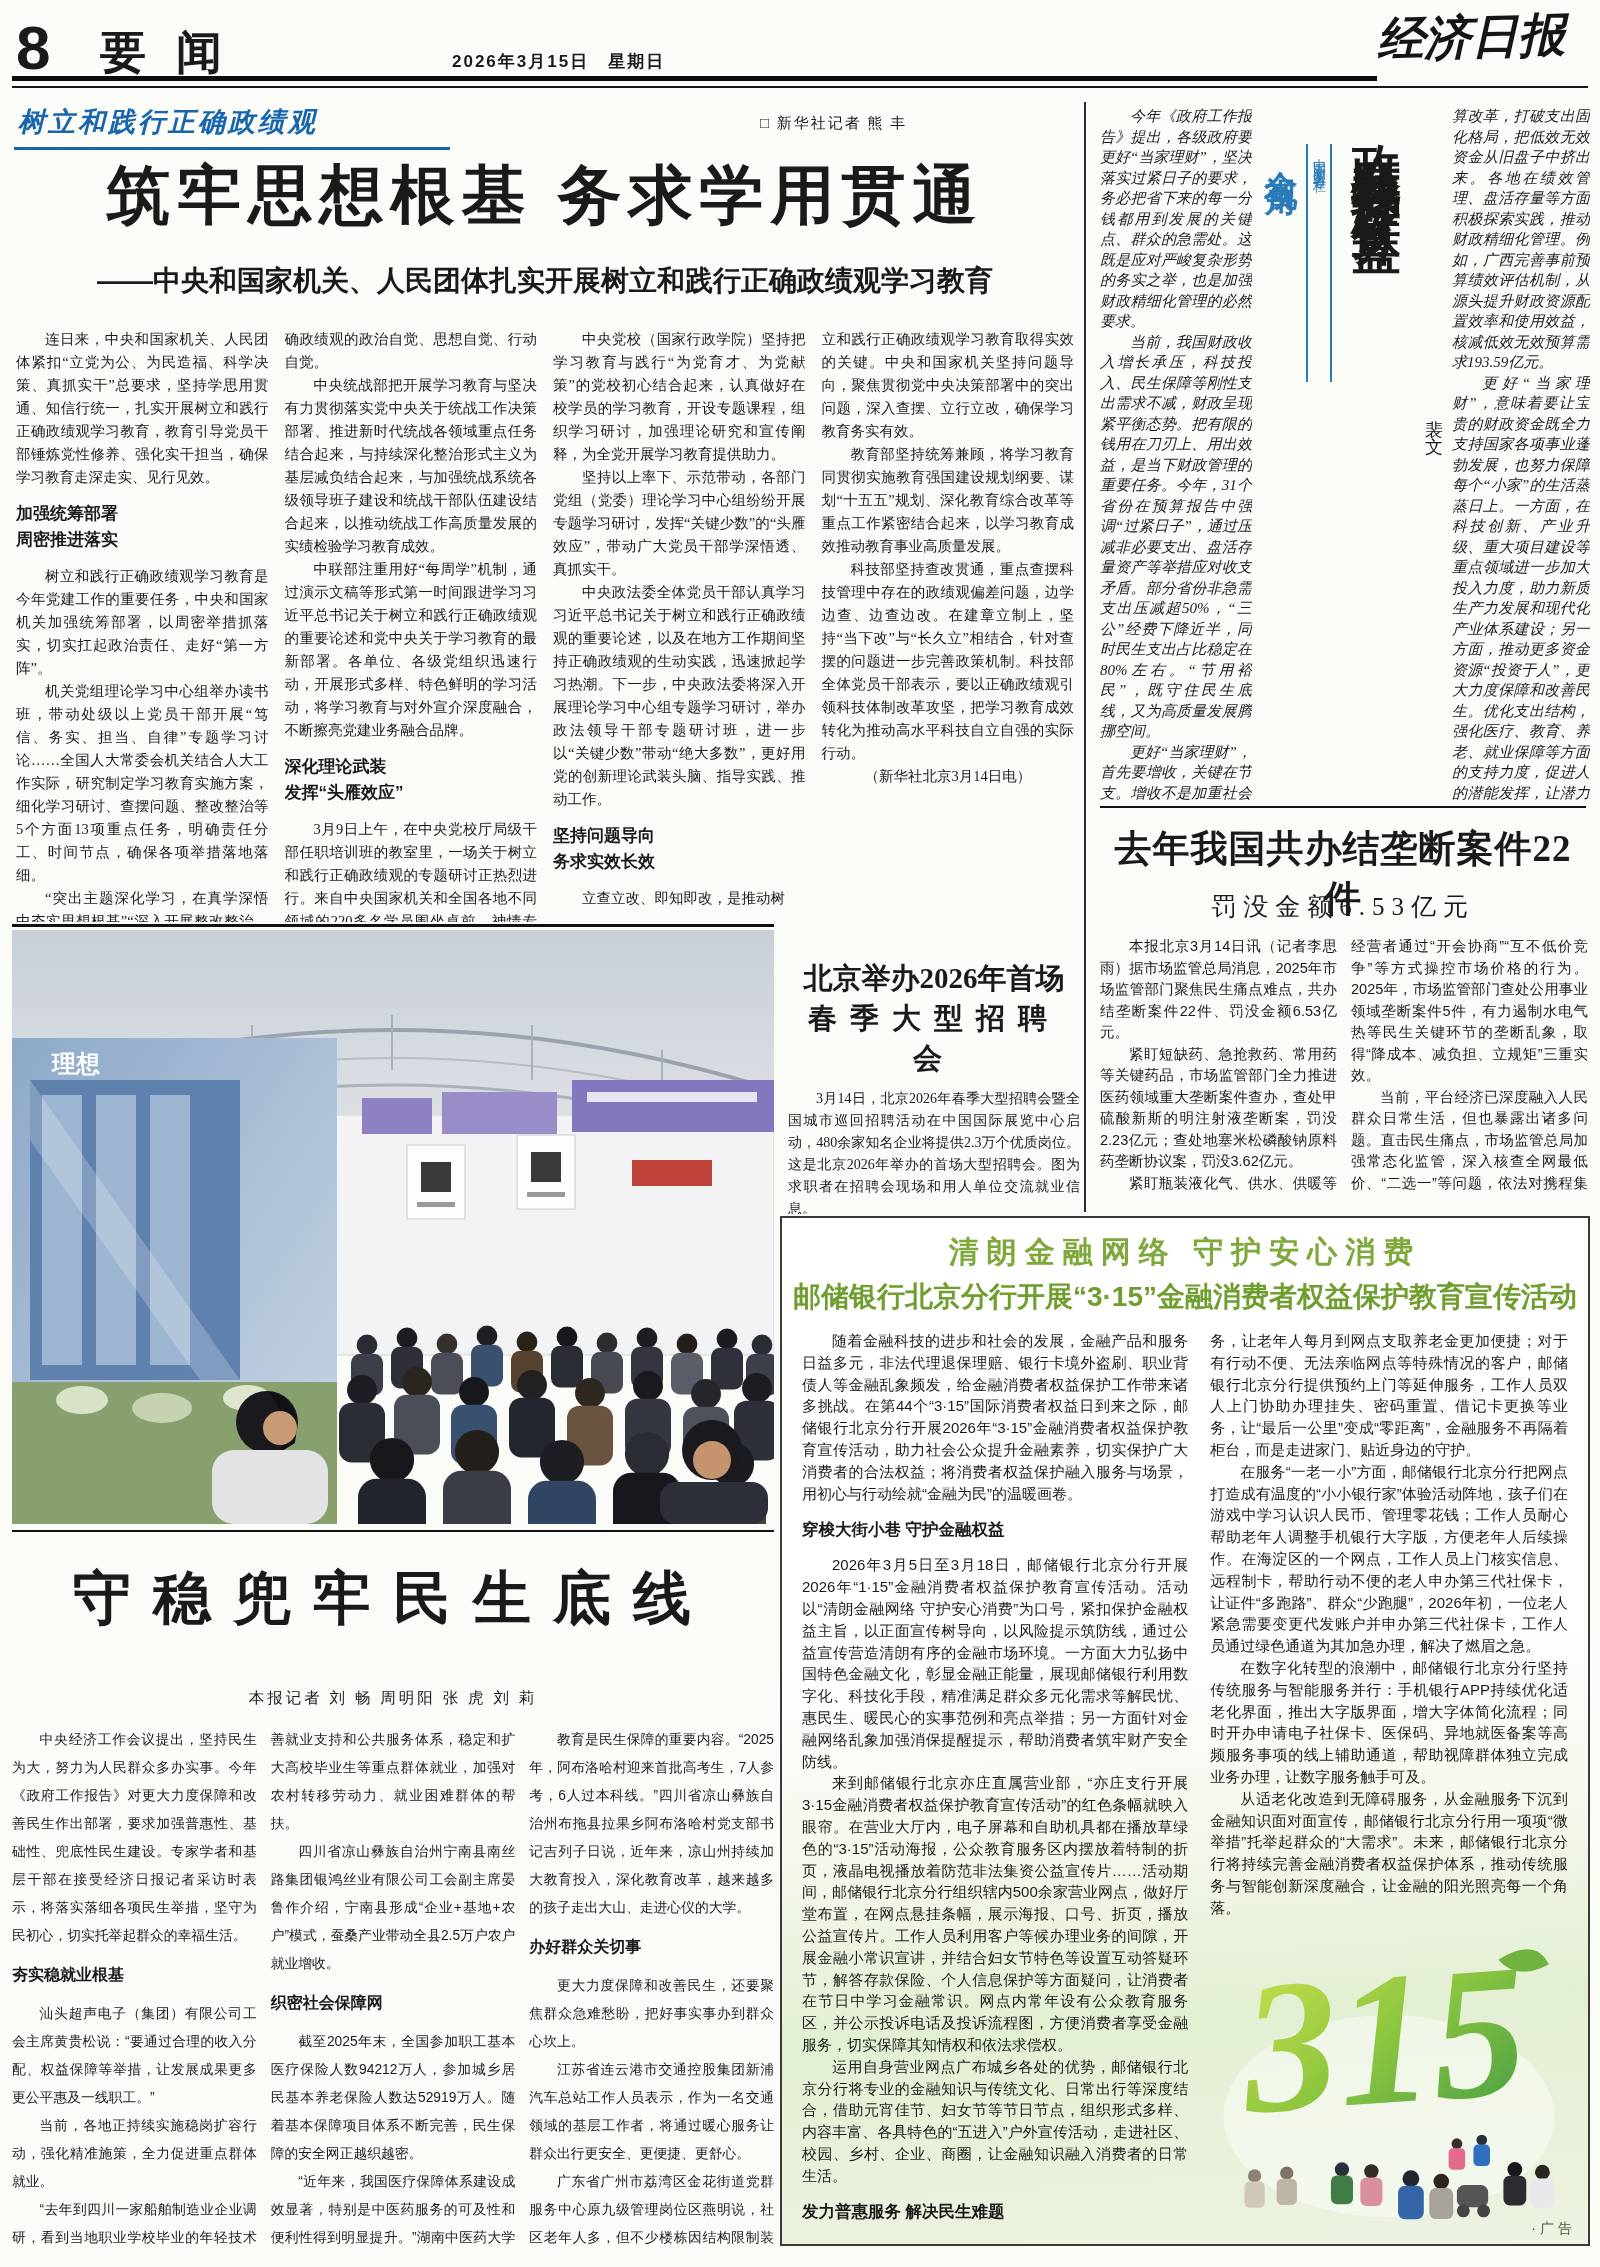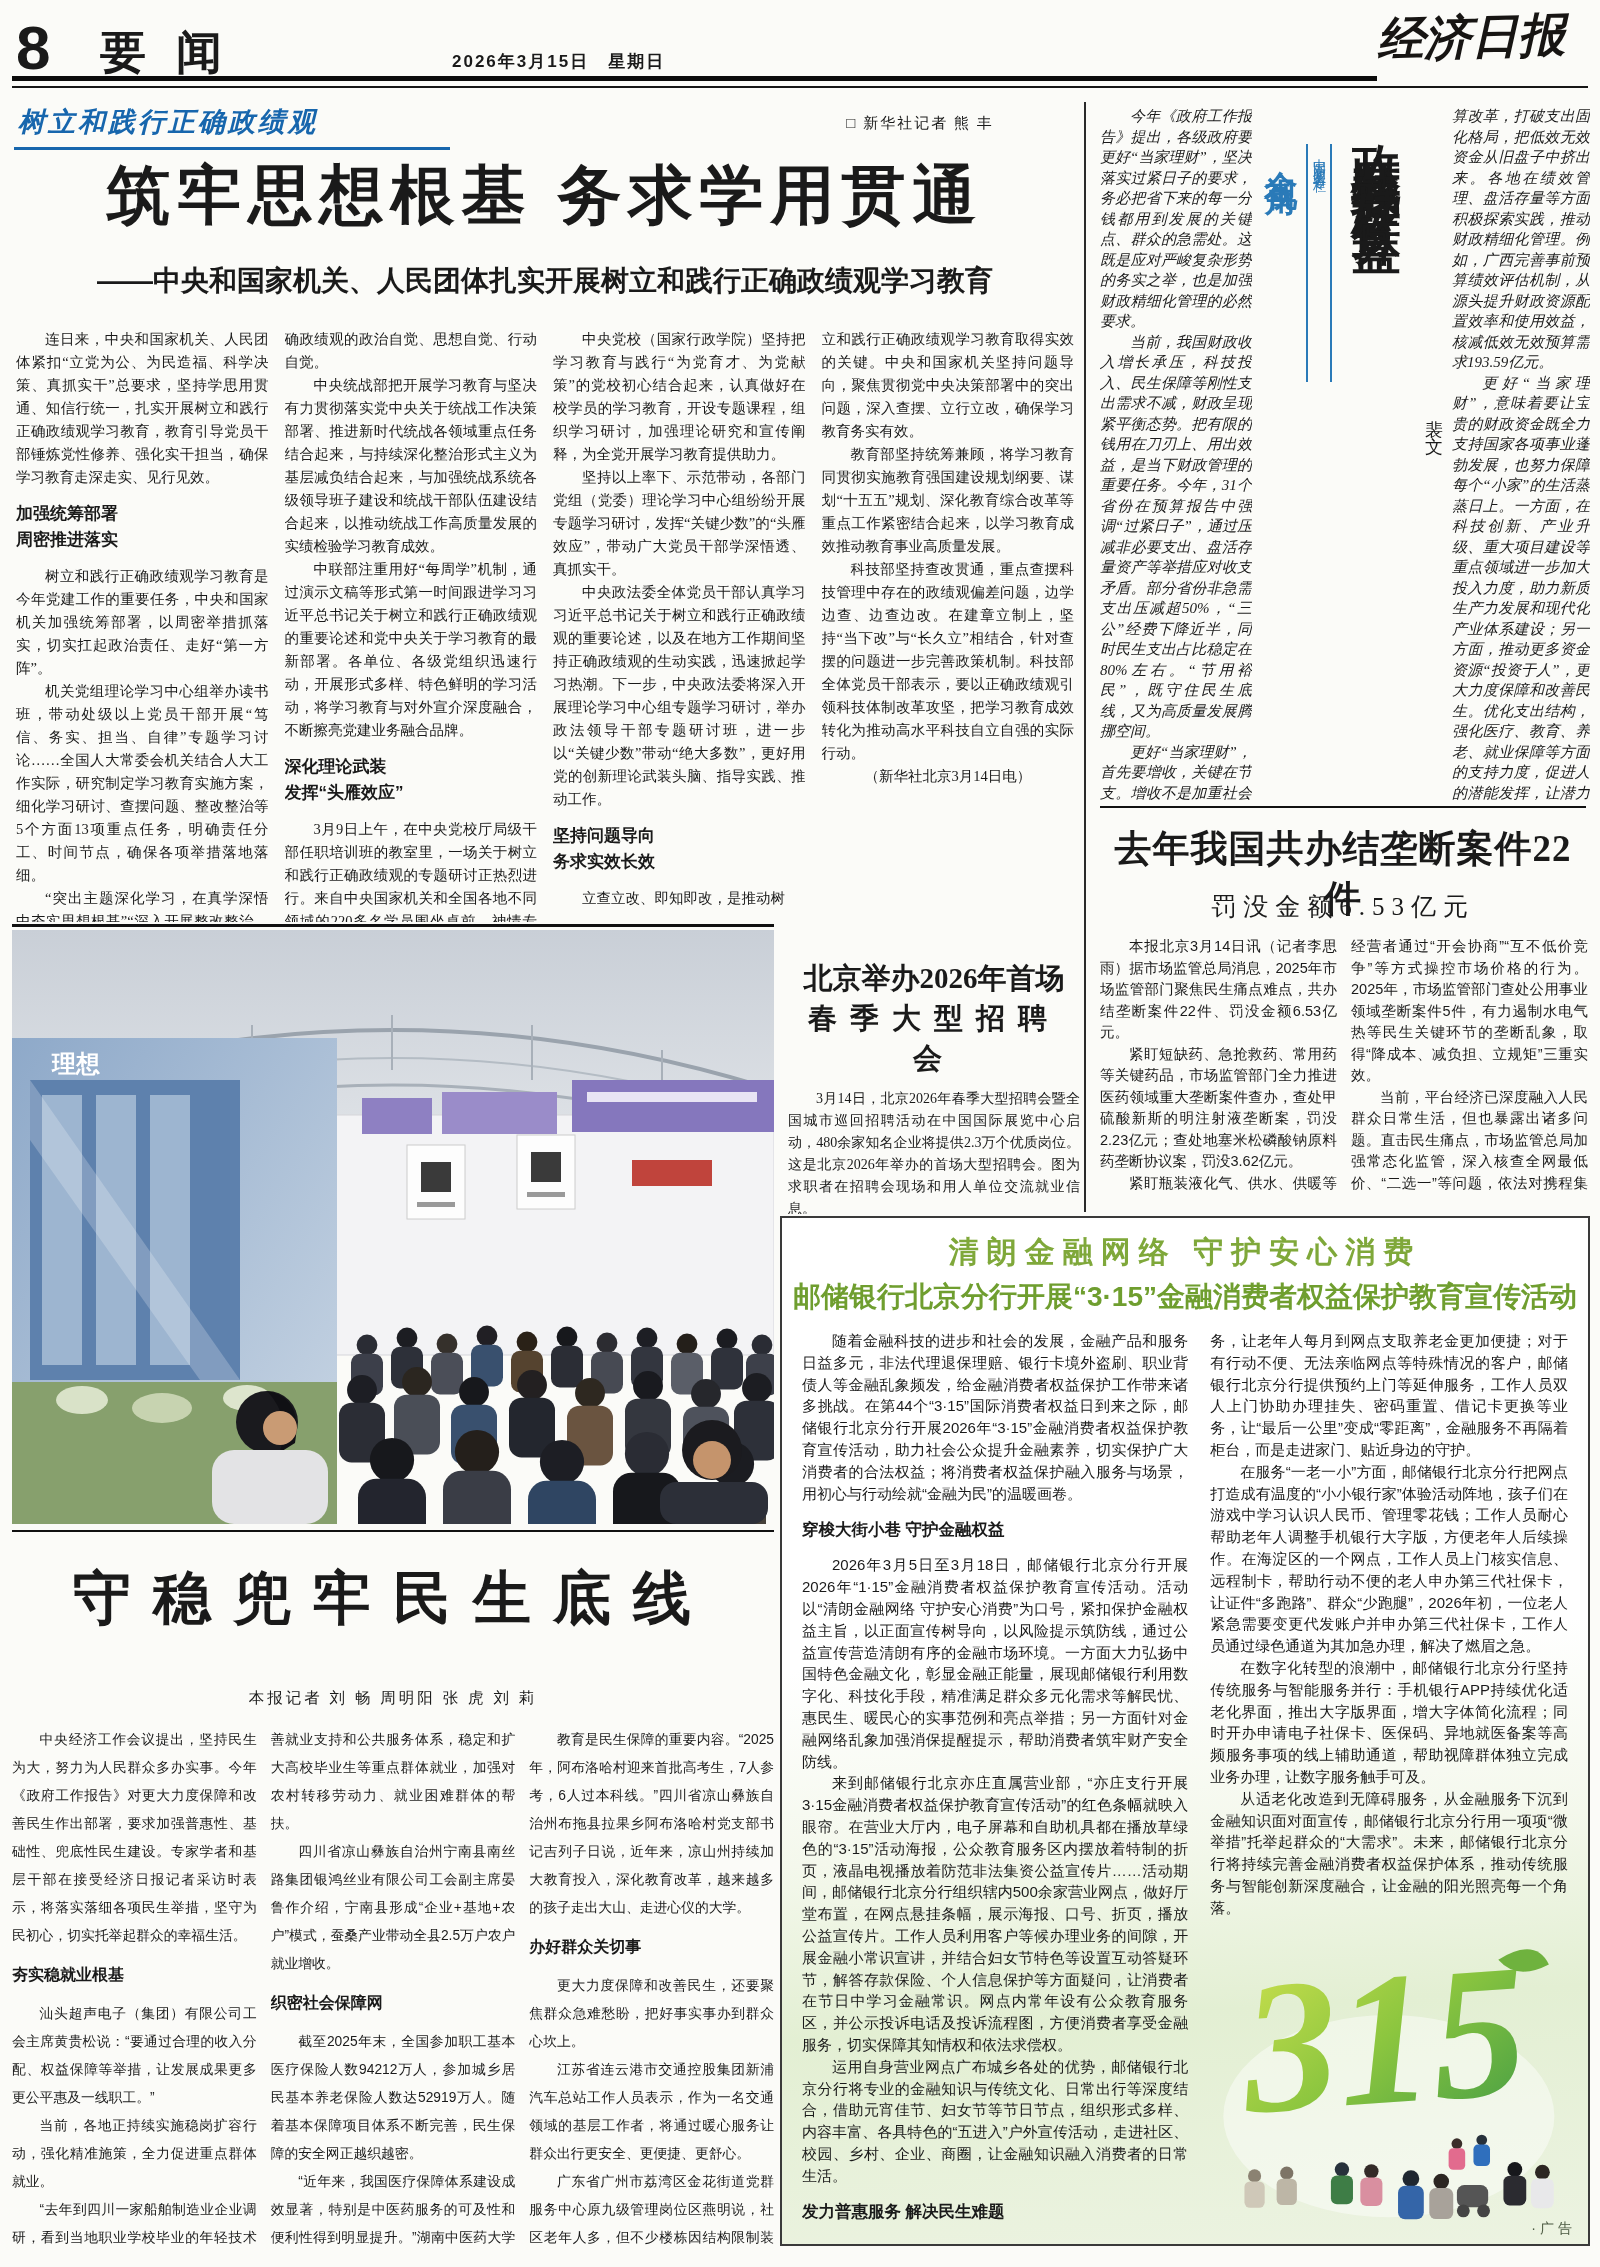--- a/index.html
+++ b/index.html
@@ -11,21 +11,21 @@
   #pg-section{left:100px;top:22px;font-size:46px;font-weight:900;letter-spacing:30px;}
   #pg-date{left:452px;top:50px;font-size:17px;font-weight:700;letter-spacing:2px;}
   #masthead{right:14px;top:6px;width:230px;text-align:center;font-size:47px;font-weight:900;
     font-family:"Liberation Serif","DejaVu Serif",serif;font-style:italic;transform:rotate(-1.5deg);color:#171513;}
   .rule-thick{left:12px;width:1365px;top:76px;height:5px;background:#0c0c0c;}
   .rule-thin{left:12px;width:1576px;top:86px;height:2px;background:#161616;}
   
   #kicker{left:18px;top:104px;font-size:27px;font-weight:800;font-style:italic;color:#1766ad;
     font-family:"Liberation Serif","DejaVu Serif",serif;letter-spacing:3px;}
   #kicker-line{left:14px;top:147px;width:436px;height:3px;background:#1766ad;}
-  #main-byline{left:760px;top:114px;width:320px;font-size:15px;font-family:"Liberation Serif",serif;letter-spacing:2px;text-align:center;}
+  #main-byline{left:760px;top:114px;width:320px;font-size:15px;font-family:"Liberation Serif",serif;letter-spacing:2px;}
   #main-headline{left:16px;top:152px;width:1058px;text-align:center;font-size:64px;font-weight:900;letter-spacing:7px;}
   #main-deck{left:16px;top:262px;width:1058px;text-align:center;font-size:28px;font-weight:800;}
   #main-body{left:16px;top:328px;width:1058px;height:594px;display:flex;gap:16px;overflow:hidden;}
   .ncol{flex:1;overflow:hidden;}
   .para{margin:0;text-indent:2em;text-align:justify;}
   .para.cont{text-indent:0;}
   #main-body .para{font:14.5px/23px "Liberation Serif","DejaVu Serif",serif;}
   .subhead{font-size:17px;font-weight:900;margin:12px 0;white-space:pre-line;line-height:26px;}
   .endnote{text-align:center;text-indent:0;}
   #vline{left:1084px;top:102px;width:2px;height:1110px;background:#2a2a2a;}

